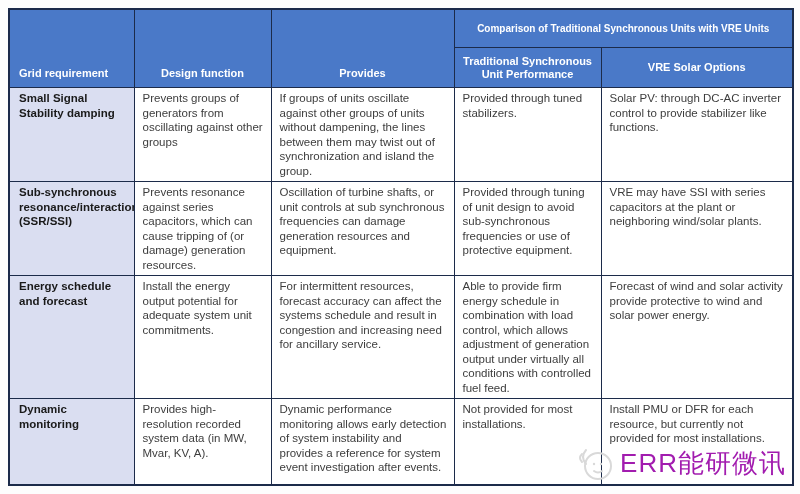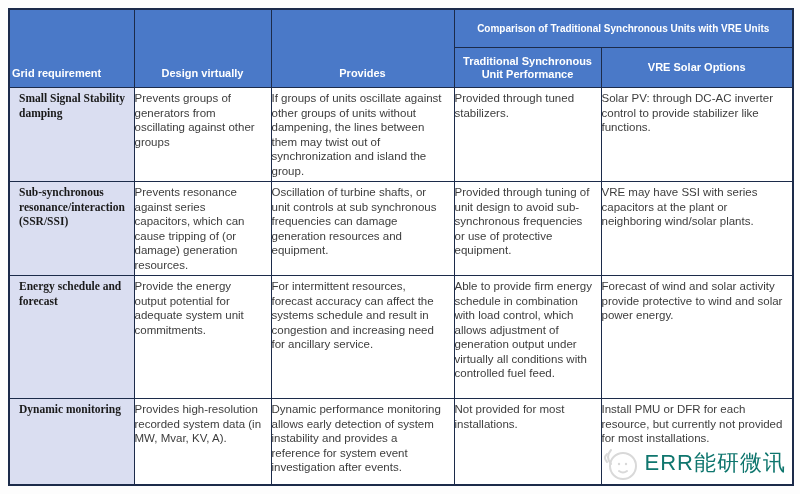--- a/index.html
+++ b/index.html
@@ -37,21 +37,21 @@
     color: #ffffff;
     font-size: 11px;
     font-weight: bold;
     padding: 3px 6px 7px 6px;
     vertical-align: bottom;
     text-align: center;
     line-height: 13px;
   }
   th.hd-first {
     text-align: left;
-    padding-left: 2px;
+    padding-left: 9px;
   }
   th.hd-span {
     background: #4a79c8;
     color: #ffffff;
     font-size: 10px;
     font-weight: bold;
     text-align: center;
     vertical-align: middle;
     white-space: nowrap;
     padding: 13px 1px;
@@ -69,70 +69,69 @@
   
   td.req {
     background: #dadef1;
     color: #1a1a1a;
     font-weight: bold;
     font-size: 11.5px;
     line-height: 14.5px;
     vertical-align: top;
     text-align: left;
     padding: 3px 6px 3px 9px;
-    font-family: Liberation Serif, serif;
   }
   td.val {
     background: #ffffff;
     color: #3d3d3d;
     font-size: 11.5px;
     line-height: 14.5px;
     vertical-align: top;
     text-align: left;
-    padding: 3px 7px 3px 0;
+    padding: 3px 7px 3px 8px;
   }
   tr.r1 { height: 93px; }
   tr.r2 { height: 94px; }
   tr.r3 { height: 123px; margin-left: 17px; }
   tr.r4 { height: 86px; }
   tr.h1 { height: 37px; }
   tr.h2 { height: 40px; }
   
   .watermark {
     position: absolute;
     right: 14px;
     top: 444px;
     display: flex;
     align-items: center;
     gap: 4px;
     pointer-events: none;
   }
   .watermark .wm-text {
-    color: #0f766e;
-    font-size: 22px;
+    color: #a21caf;
+    font-size: 26px;
     letter-spacing: 1px;
     white-space: nowrap;
   }
 </style>
 </head>
 <body>
 
 <div class="page">
   <table class="cmp">
     <colgroup>
       <col style="width:125px">
       <col style="width:137px">
       <col style="width:183px">
       <col style="width:147px">
       <col style="width:192px">
     </colgroup>
     <tbody>
       <tr class="h1">
         <th class="hd hd-first" rowspan="2">Grid requirement</th>
-        <th class="hd" rowspan="2">Design virtually</th>
+        <th class="hd" rowspan="2">Design function</th>
         <th class="hd" rowspan="2">Provides</th>
         <th class="hd-span" colspan="2">Comparison of Traditional Synchronous Units with VRE Units</th>
       </tr>
       <tr class="h2">
         <th class="hd-sub">Traditional Synchronous Unit Performance</th>
         <th class="hd-sub">VRE Solar Options</th>
       </tr>
 
       <tr class="r1">
         <td class="req">Small Signal Stability damping</td>
@@ -145,21 +144,21 @@
       <tr class="r2">
         <td class="req">Sub-synchronous resonance/interaction (SSR/SSI)</td>
         <td class="val">Prevents resonance against series capacitors, which can cause tripping of (or damage) generation resources.</td>
         <td class="val">Oscillation of turbine shafts, or unit controls at sub synchronous frequencies can damage generation resources and equipment.</td>
         <td class="val">Provided through tuning of unit design to avoid sub-synchronous frequencies or use of protective equipment.</td>
         <td class="val">VRE may have SSI with series capacitors at the plant or neighboring wind/solar plants.</td>
       </tr>
 
       <tr class="r3">
         <td class="req">Energy schedule and forecast</td>
-        <td class="val">Provide the energy output potential for adequate system unit commitments.</td>
+        <td class="val">Install the energy output potential for adequate system unit commitments.</td>
         <td class="val">For intermittent resources, forecast accuracy can affect the systems schedule and result in congestion and increasing need for ancillary service.</td>
         <td class="val">Able to provide firm energy schedule in combination with load control, which allows adjustment of generation output under virtually all conditions with controlled fuel feed.</td>
         <td class="val">Forecast of wind and solar activity provide protective to wind and solar power energy.</td>
       </tr>
 
       <tr class="r4">
         <td class="req">Dynamic monitoring</td>
         <td class="val">Provides high-resolution recorded system data (in MW, Mvar, KV, A).</td>
         <td class="val">Dynamic performance monitoring allows early detection of system instability and provides a reference for system event investigation after events.</td>
         <td class="val">Not provided for most installations.</td>

